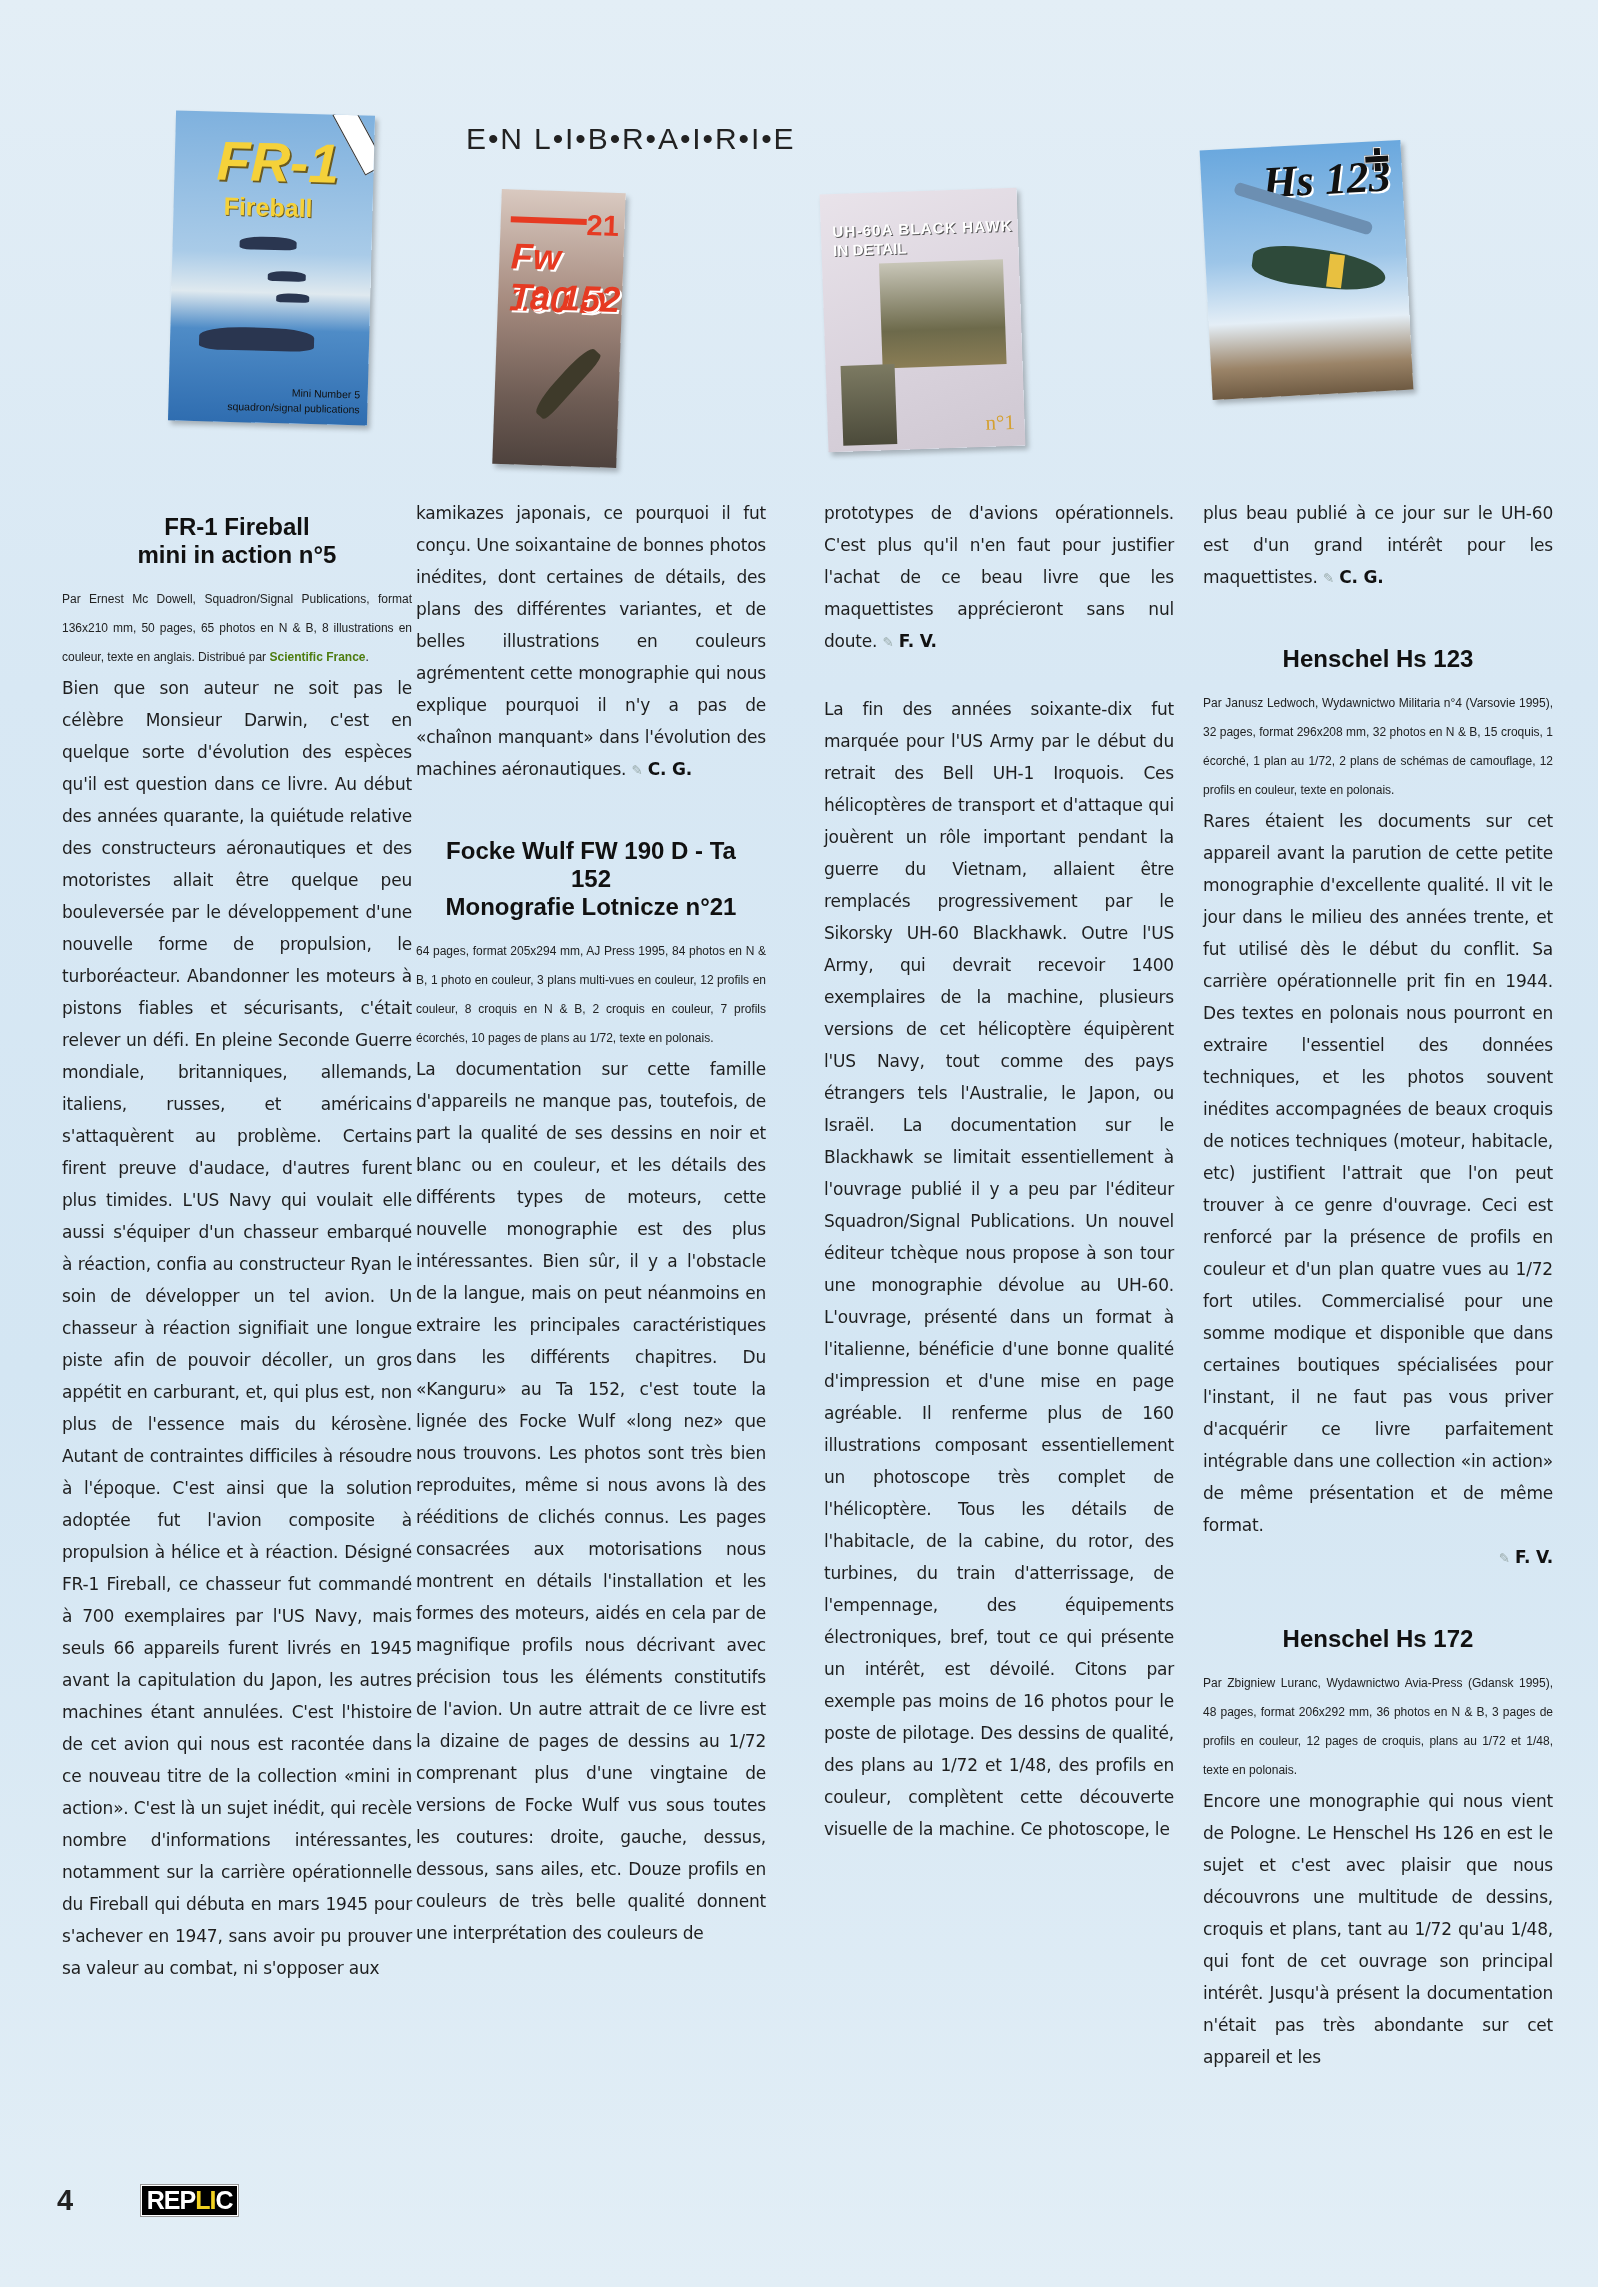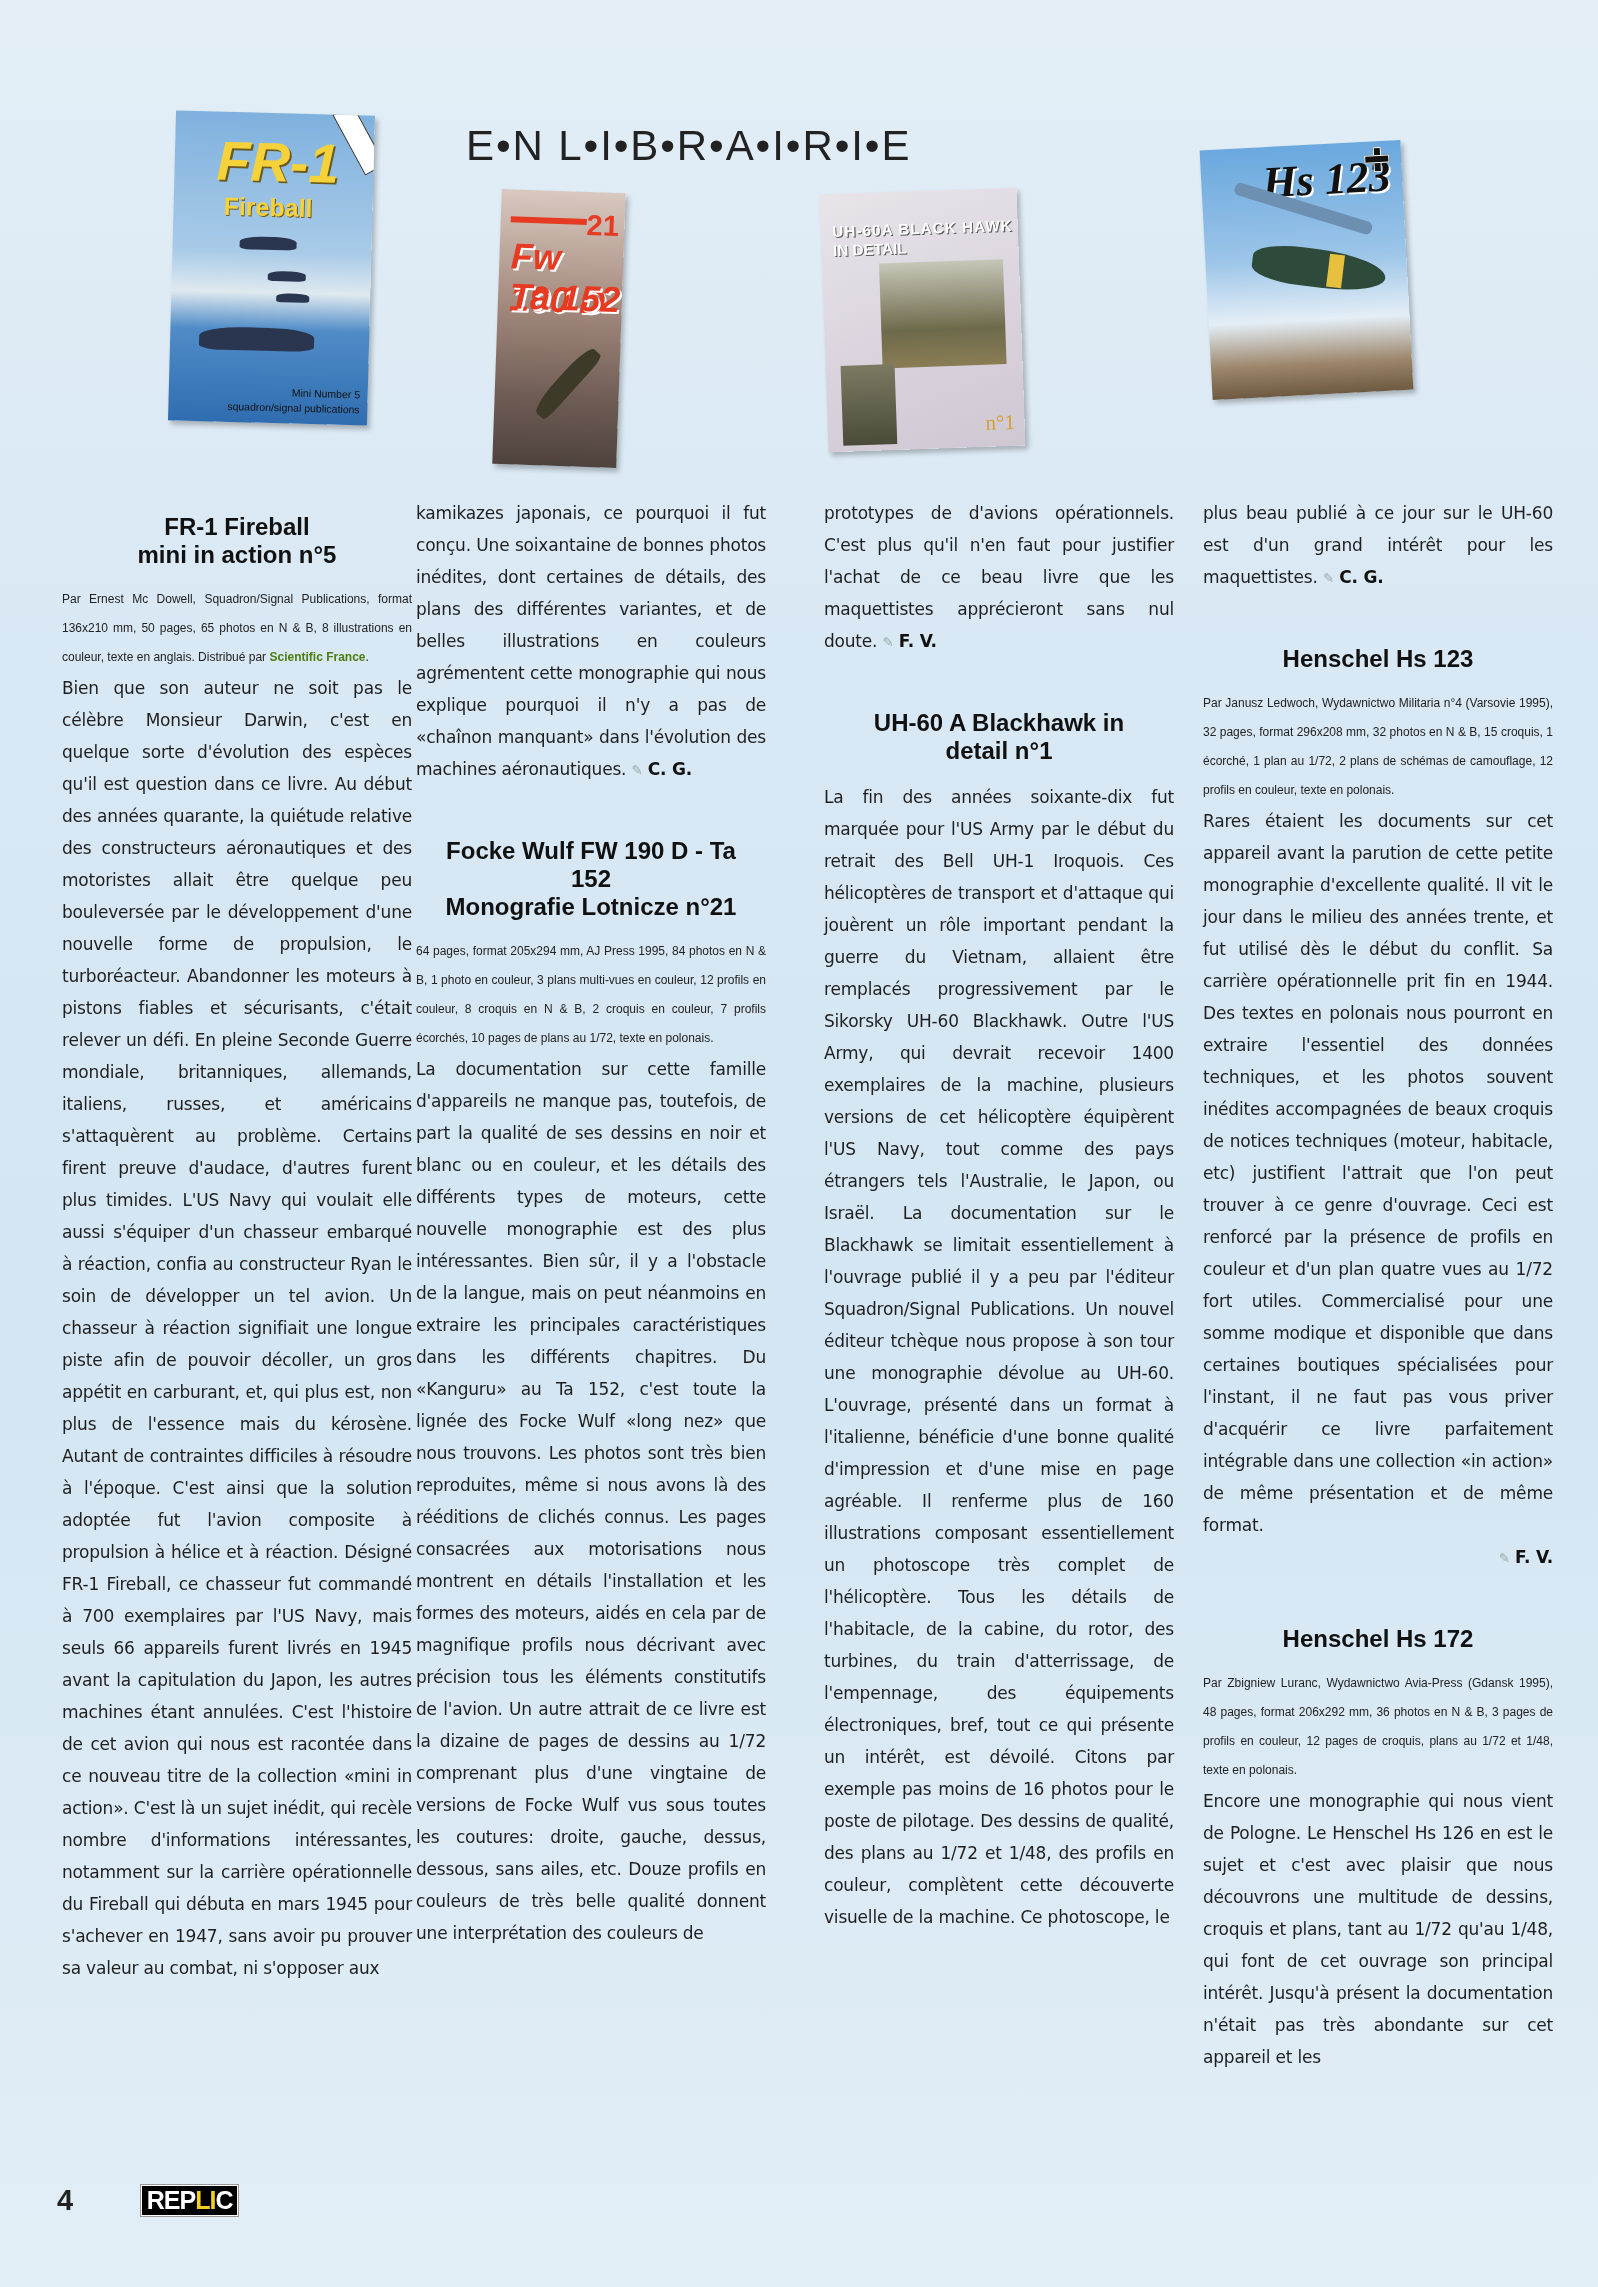--- a/index.html
+++ b/index.html
@@ -3,21 +3,21 @@
 <meta charset="utf-8">
 <style>
   html,body{margin:0;padding:0;}
   body{
     width:1598px;height:2287px;position:relative;overflow:hidden;
     background:linear-gradient(180deg,#e3eef6 0%,#d8e8f4 30%,#d4e6f3 60%,#e2eef6 100%);
     font-family:"DejaVu Sans","Liberation Sans",sans-serif;color:#222;
   }
   .header-title{
     position:absolute;left:466px;top:122px;
-    font-family:"Liberation Sans",sans-serif;font-size:42px;letter-spacing:1.9px;
+    font-family:"Liberation Sans",sans-serif;font-size:30px;letter-spacing:1.9px;
     color:#222;font-weight:400;white-space:nowrap;
   }
   .cover{position:absolute;box-shadow:2.9px 3.8px 5.7px rgba(0,0,0,.25);overflow:hidden;}
   .cover .ttl{position:absolute;font-family:"Liberation Sans",sans-serif;font-weight:900;}
   
   .c1{left:172px;top:113px;width:199px;height:310px;transform:rotate(1.5deg);
       background:linear-gradient(180deg,#7fb1de 0%,#a9cbe8 45%,#dfe9ef 58%,#4f8cc7 70%,#2f6db0 100%);}
   .c1 .t1{left:42px;top:17px;font-size:55px;color:#f5d13a;text-shadow:1.9px 1.9px 0 #6a5a20;font-style:italic;}
   .c1 .t2{left:50px;top:80px;font-size:25px;color:#f5d13a;text-shadow:1px 1px 0 #6a5a20;}
   .c1 .t3{right:7.6px;bottom:25px;font-size:10.5px;color:#111;}
@@ -144,24 +144,20 @@
   <p class="body">La documentation sur cette famille d'appareils ne manque pas, toutefois, de part la qualité de ses dessins en noir et blanc ou en couleur, et les détails des différents types de moteurs, cette nouvelle monographie est des plus intéressantes. Bien sûr, il y a l'obstacle de la langue, mais on peut néanmoins en extraire les principales caractéristiques dans les différents chapitres. Du «Kanguru» au Ta 152, c'est toute la lignée des Focke Wulf «long nez» que nous trouvons. Les photos sont très bien reproduites, même si nous avons là des rééditions de clichés connus. Les pages consacrées aux motorisations nous montrent en détails l'installation et les formes des moteurs, aidés en cela par de magnifique profils nous décrivant avec précision tous les éléments constitutifs de l'avion. Un autre attrait de ce livre est la dizaine de pages de dessins au 1/72 comprenant plus d'une vingtaine de versions de Focke Wulf vus sous toutes les coutures: droite, gauche, dessus, dessous, sans ailes, etc. Douze profils en couleurs de très belle qualité donnent une interprétation des couleurs de</p>
 </div>
 
 <div class="col c-3">
   <p class="body">
     <span>prototypes de d'avions opérationnels. C'est plus qu'il n'en faut pour justifier l'achat de ce beau livre que les maquettistes apprécieront sans nul doute.</span>
     <span class="pen">✎</span>
     <span class="sig">F. V.</span>
   </p>
   <div class="gap"></div>
-  <h2>
-    <span>UH-60 A Blackhawk in</span><br>
-    <span>detail n°1</span>
-  </h2>
   <p class="body">La fin des années soixante-dix fut marquée pour l'US Army par le début du retrait des Bell UH-1 Iroquois. Ces hélicoptères de transport et d'attaque qui jouèrent un rôle important pendant la guerre du Vietnam, allaient être remplacés progressivement par le Sikorsky UH-60 Blackhawk. Outre l'US Army, qui devrait recevoir 1400 exemplaires de la machine, plusieurs versions de cet hélicoptère équipèrent l'US Navy, tout comme des pays étrangers tels l'Australie, le Japon, ou Israël. La documentation sur le Blackhawk se limitait essentiellement à l'ouvrage publié il y a peu par l'éditeur Squadron/Signal Publications. Un nouvel éditeur tchèque nous propose à son tour une monographie dévolue au UH-60. L'ouvrage, présenté dans un format à l'italienne, bénéficie d'une bonne qualité d'impression et d'une mise en page agréable. Il renferme plus de 160 illustrations composant essentiellement un photoscope très complet de l'hélicoptère. Tous les détails de l'habitacle, de la cabine, du rotor, des turbines, du train d'atterrissage, de l'empennage, des équipements électroniques, bref, tout ce qui présente un intérêt, est dévoilé. Citons par exemple pas moins de 16 photos pour le poste de pilotage. Des dessins de qualité, des plans au 1/72 et 1/48, des profils en couleur, complètent cette découverte visuelle de la machine. Ce photoscope, le</p>
 </div>
 
 <div class="col c-4">
   <p class="body">
     <span>plus beau publié à ce jour sur le UH-60 est d'un grand intérêt pour les maquettistes.</span>
     <span class="pen">✎</span>
     <span class="sig">C. G.</span>
   </p>
   <div class="gap"></div>

